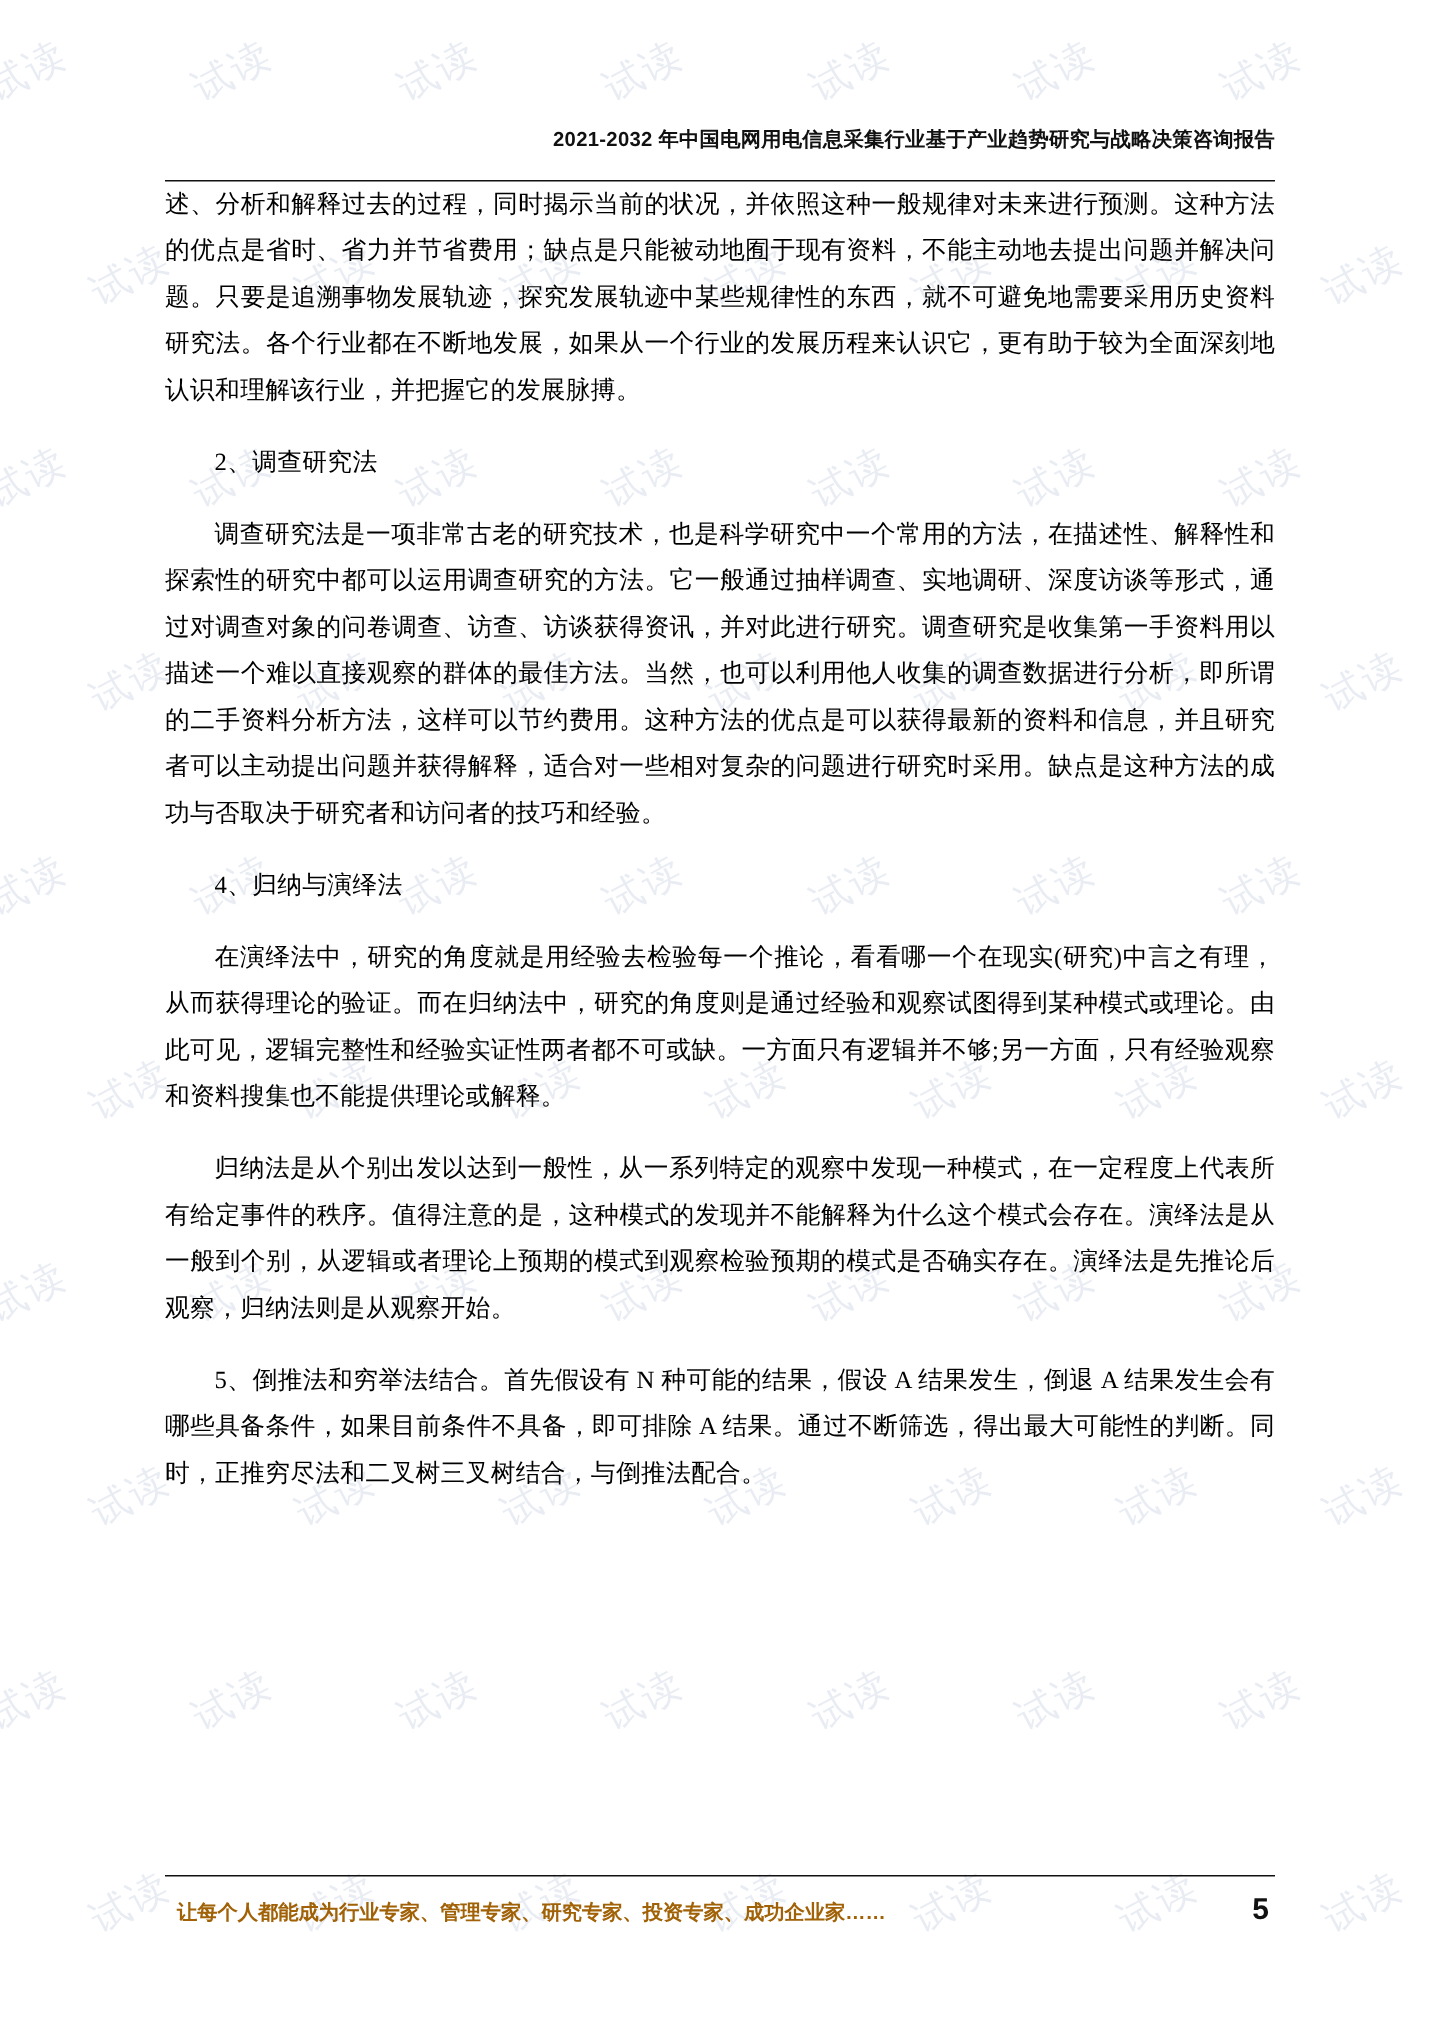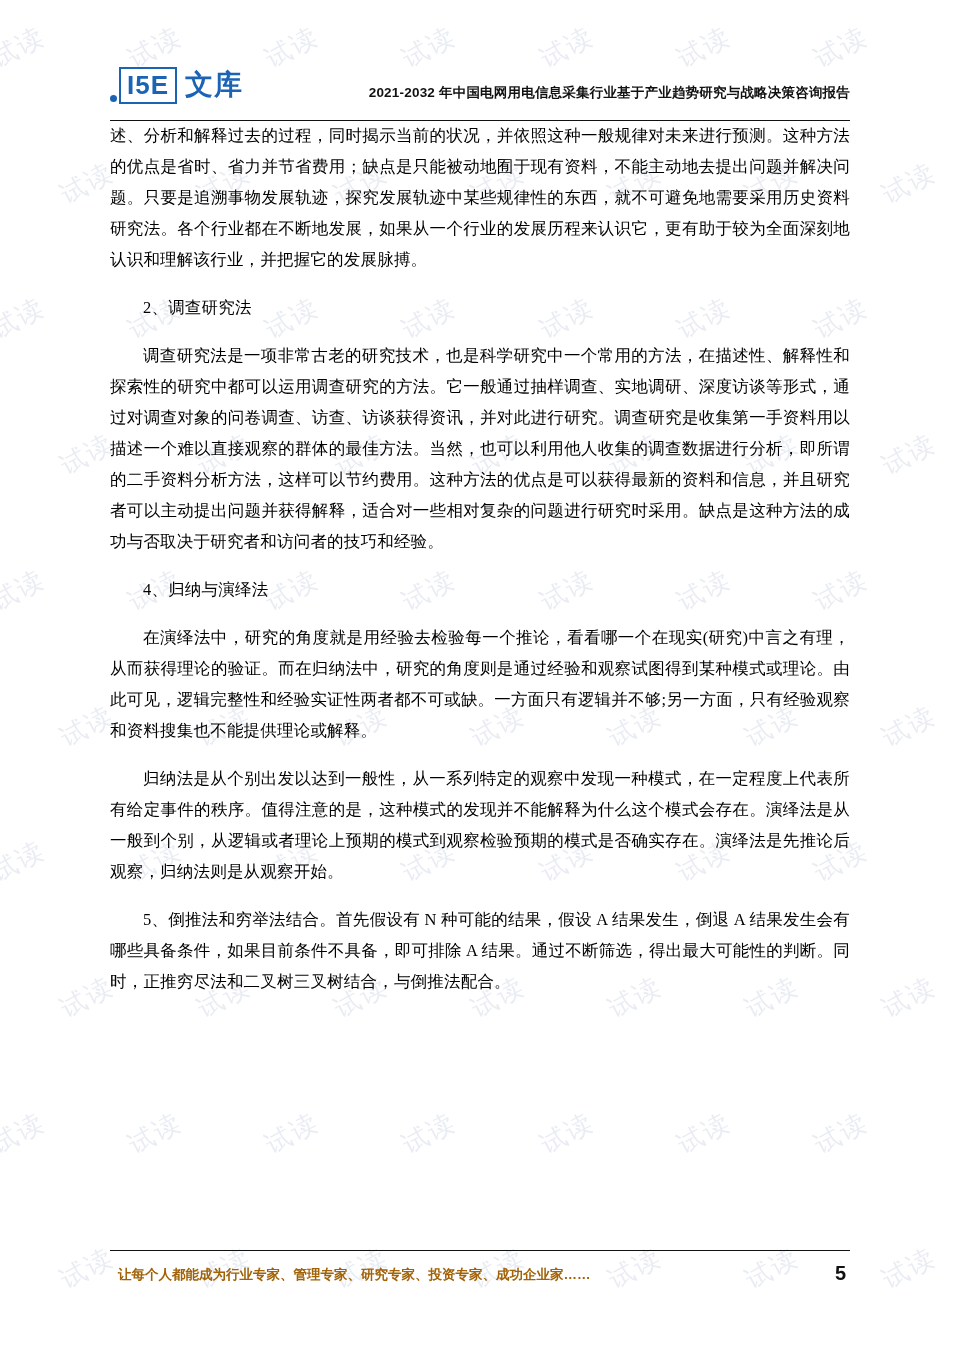--- a/index.html
+++ b/index.html
@@ -229,25 +229,20 @@
       <span class="wm" style="left: 58.5714px; top: 1251.3px;">试读</span>
       <span class="wm" style="left: 195.714px; top: 1251.3px;">试读</span>
       <span class="wm" style="left: 332.857px; top: 1251.3px;">试读</span>
       <span class="wm" style="left: 470px; top: 1251.3px;">试读</span>
       <span class="wm" style="left: 607.143px; top: 1251.3px;">试读</span>
       <span class="wm" style="left: 744.286px; top: 1251.3px;">试读</span>
       <span class="wm" style="left: 881.429px; top: 1251.3px;">试读</span>
     </div>
 
   <div class="header">
-    <div class="logo">
-      <span class="logo-dot"></span>
-      <span class="logo-mark">I5E</span>
-      <span class="logo-text">文库</span>
-    </div>
     <div class="header-title">2021-2032 年中国电网用电信息采集行业基于产业趋势研究与战略决策咨询报告</div>
   </div>
   <div class="header-rule"></div>
 
   <div class="content">
     <p class="para">述、分析和解释过去的过程，同时揭示当前的状况，并依照这种一般规律对未来进行预测。这种方法的优点是省时、省力并节省费用；缺点是只能被动地囿于现有资料，不能主动地去提出问题并解决问题。只要是追溯事物发展轨迹，探究发展轨迹中某些规律性的东西，就不可避免地需要采用历史资料研究法。各个行业都在不断地发展，如果从一个行业的发展历程来认识它，更有助于较为全面深刻地认识和理解该行业，并把握它的发展脉搏。</p>
     <p class="para indent gap-top">2、调查研究法</p>
     <p class="para indent">调查研究法是一项非常古老的研究技术，也是科学研究中一个常用的方法，在描述性、解释性和探索性的研究中都可以运用调查研究的方法。它一般通过抽样调查、实地调研、深度访谈等形式，通过对调查对象的问卷调查、访查、访谈获得资讯，并对此进行研究。调查研究是收集第一手资料用以描述一个难以直接观察的群体的最佳方法。当然，也可以利用他人收集的调查数据进行分析，即所谓的二手资料分析方法，这样可以节约费用。这种方法的优点是可以获得最新的资料和信息，并且研究者可以主动提出问题并获得解释，适合对一些相对复杂的问题进行研究时采用。缺点是这种方法的成功与否取决于研究者和访问者的技巧和经验。</p>
     <p class="para indent gap-top">4、归纳与演绎法</p>
     <p class="para indent">在演绎法中，研究的角度就是用经验去检验每一个推论，看看哪一个在现实(研究)中言之有理，从而获得理论的验证。而在归纳法中，研究的角度则是通过经验和观察试图得到某种模式或理论。由此可见，逻辑完整性和经验实证性两者都不可或缺。一方面只有逻辑并不够;另一方面，只有经验观察和资料搜集也不能提供理论或解释。</p>

